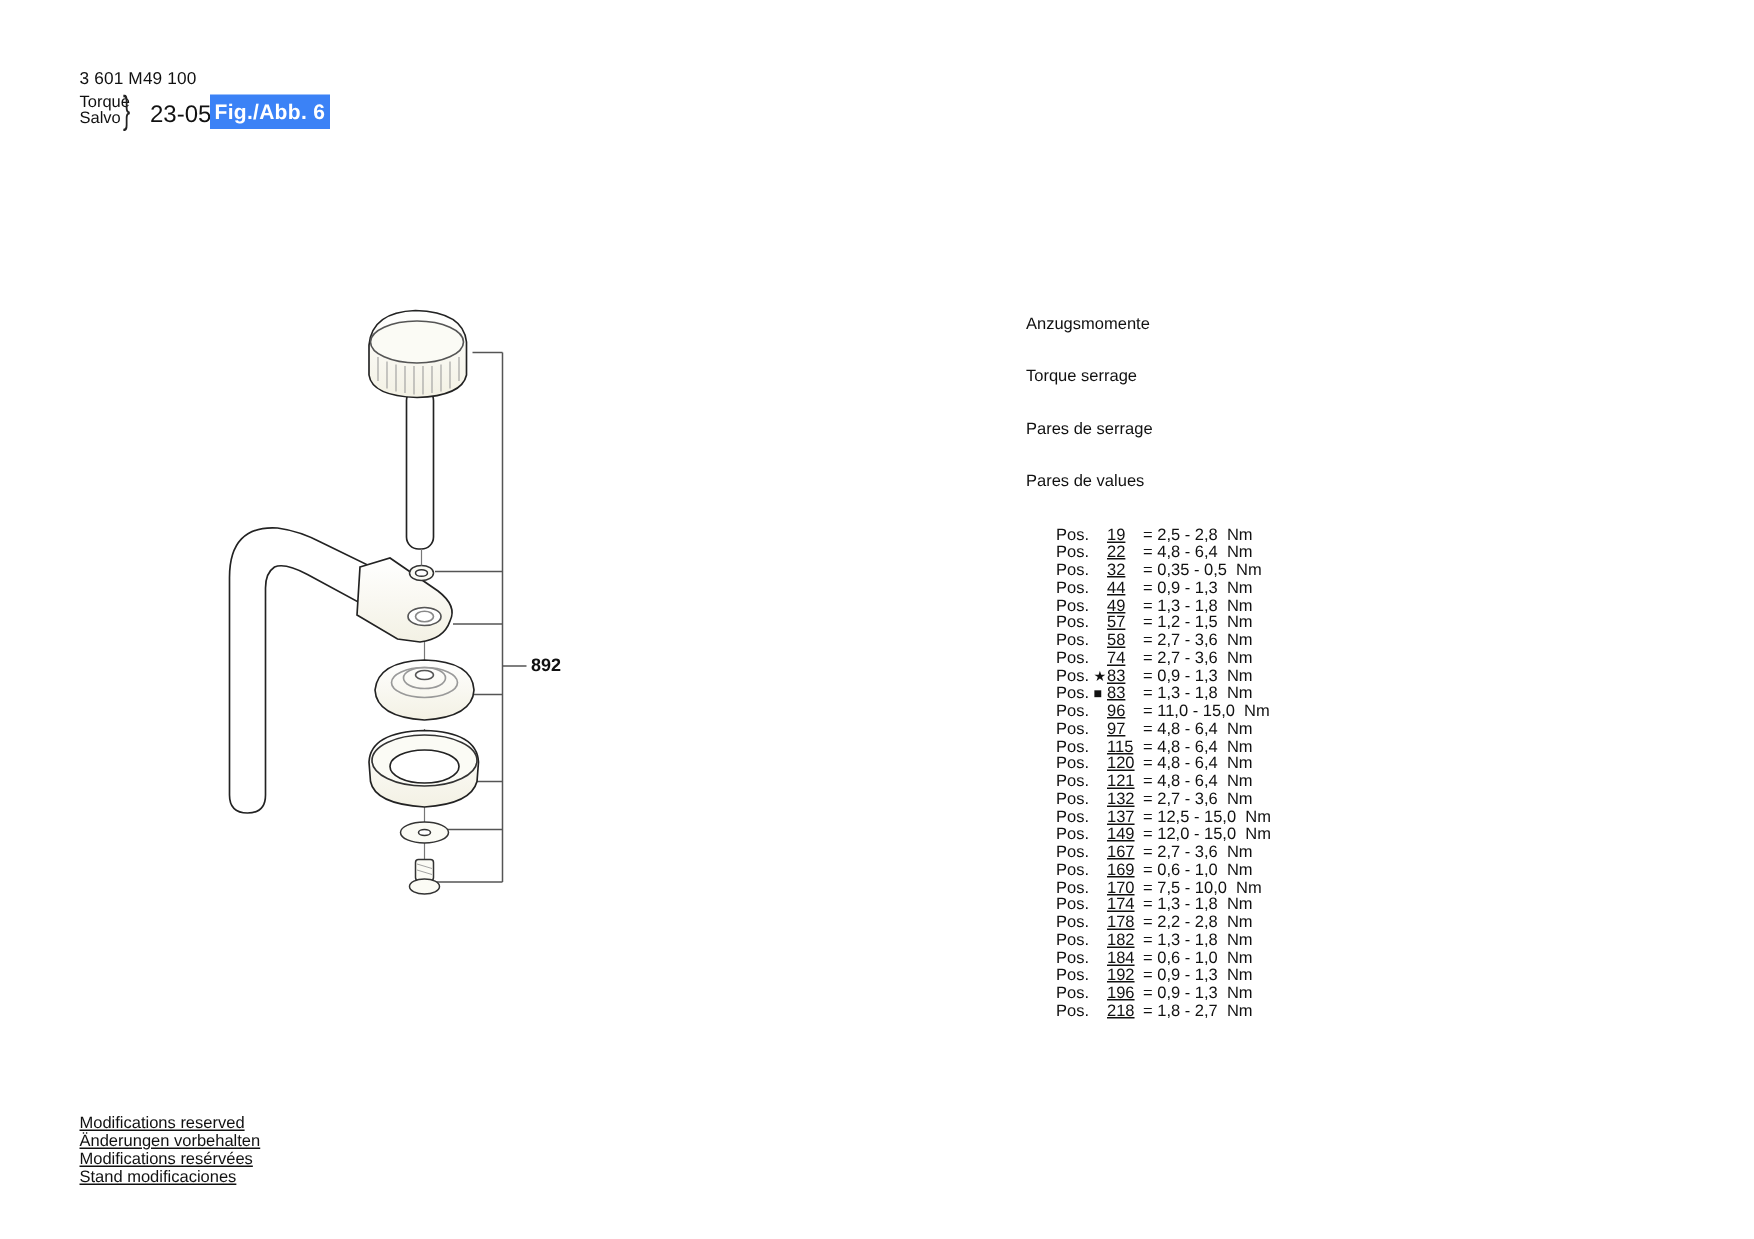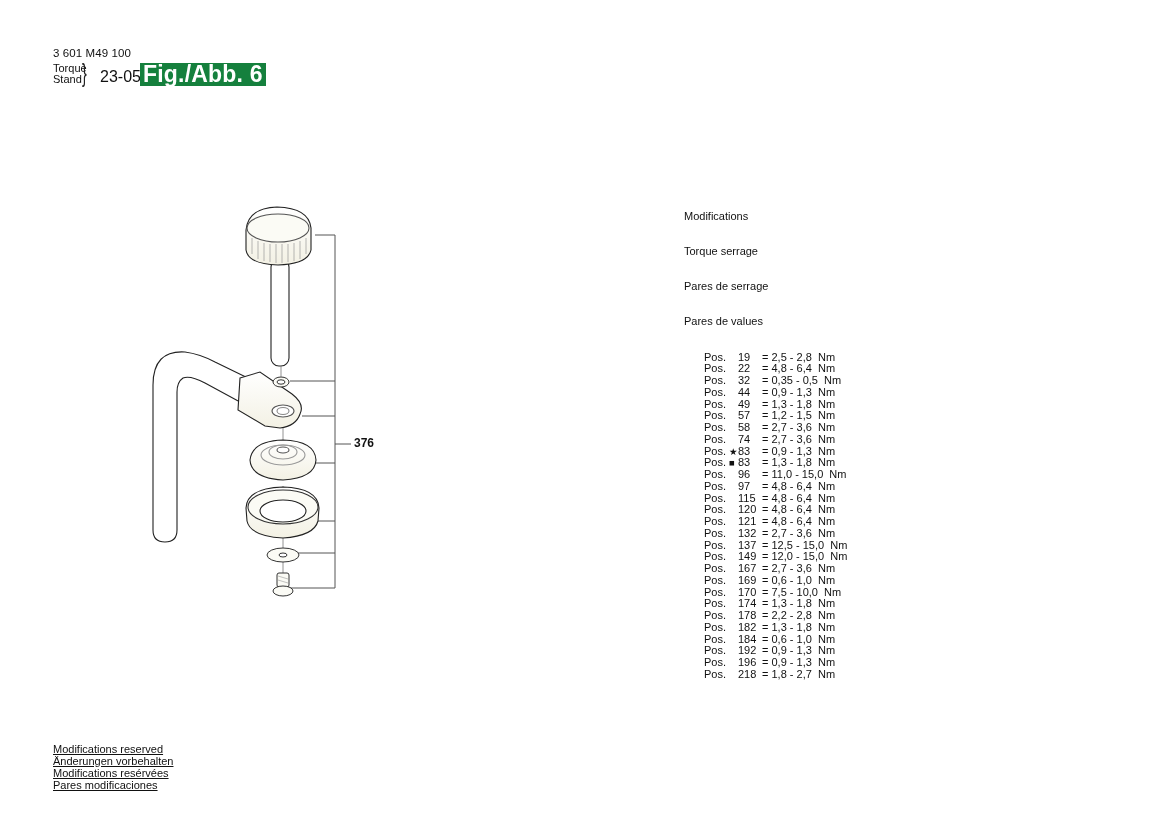--- a/index.html
+++ b/index.html
@@ -41,40 +41,40 @@
   }
   .issue-date {
     left: 100px; top: 68px;
     font-size: 16px;
     white-space: nowrap;
   }
   .fig-label {
     left: 140px; top: 63px;
     height: 23px;
     padding: 0 3px 0 3px;
-    background: #15803d;
+    background: #3b82f6;
     color: #ffffff;
     font-weight: bold;
-    font-size: 23px;
+    font-size: 14px;
     line-height: 23px;
     white-space: nowrap;
     letter-spacing: 0.2px;
   }
 
   
   .torque {
     left: 684px; top: 187px;
     font-size: 11px;
     line-height: 11.75px;
     white-space: pre;
   }
   .torque .row { display: flex; height: 11.75px; padding-left: 20px; }
   .torque .pos { width: 25px; }
   .torque .mark { width: 9px; text-align: left; font-size: 9.5px; }
-  .torque .num { width: 24px; text-align: left; }
+  .torque .num { width: 24px; text-align: left; text-decoration: underline; }
   .torque .val { }
 
   
   .footer {
     left: 53px; top: 743px;
     font-size: 11px;
     line-height: 12px;
     white-space: nowrap;
     text-decoration: underline;
   }
@@ -89,21 +89,21 @@
     font-size: 12px;
     font-weight: bold;
   }
 </style>
 </head>
 <body>
 
 <div class="abs doc-number">3 601 M49 100</div>
 <div class="abs issue-labels">
   <div>Torque</div>
-  <div>Stand</div>
+  <div>Salvo</div>
 </div>
 <div class="abs issue-brace">}</div>
 <div class="abs issue-date">23-05-09</div>
 <div class="abs fig-label">Fig./Abb. 6</div>
 
 <svg class="abs drawing" viewBox="0 0 1169 826" xmlns="http://www.w3.org/2000/svg">
   <defs>
     <linearGradient id="beige" x1="0" y1="0" x2="0" y2="1">
       <stop offset="0" stop-color="#ffffff"></stop>
       <stop offset="1" stop-color="#f3f1e4"></stop>
@@ -184,28 +184,28 @@
   <g stroke="#333" stroke-width="1" fill="#fbfbf5">
     <rect x="277" y="573" width="12" height="14" rx="2"></rect>
     <g stroke="#999" stroke-width="0.6">
       <line x1="278" y1="576" x2="288" y2="579"></line>
       <line x1="278" y1="580" x2="288" y2="583"></line>
     </g>
     <ellipse cx="283" cy="591" rx="10" ry="5"></ellipse>
   </g>
 </svg>
 
-<div class="abs ref-label">376</div>
+<div class="abs ref-label">892</div>
 
 <div class="abs torque">
-  <div>Modifications</div>
+  <div>Anzugsmomente</div>
   <div>Torque serrage</div>
   <div>Pares de serrage</div>
   <div>Pares de values</div>
   <div id="torque-rows"><div class="row"><span class="pos">Pos.</span><span class="mark"></span><span class="num">19</span><span class="val">= 2,5 - 2,8  Nm</span></div><div class="row"><span class="pos">Pos.</span><span class="mark"></span><span class="num">22</span><span class="val">= 4,8 - 6,4  Nm</span></div><div class="row"><span class="pos">Pos.</span><span class="mark"></span><span class="num">32</span><span class="val">= 0,35 - 0,5  Nm</span></div><div class="row"><span class="pos">Pos.</span><span class="mark"></span><span class="num">44</span><span class="val">= 0,9 - 1,3  Nm</span></div><div class="row"><span class="pos">Pos.</span><span class="mark"></span><span class="num">49</span><span class="val">= 1,3 - 1,8  Nm</span></div><div class="row"><span class="pos">Pos.</span><span class="mark"></span><span class="num">57</span><span class="val">= 1,2 - 1,5  Nm</span></div><div class="row"><span class="pos">Pos.</span><span class="mark"></span><span class="num">58</span><span class="val">= 2,7 - 3,6  Nm</span></div><div class="row"><span class="pos">Pos.</span><span class="mark"></span><span class="num">74</span><span class="val">= 2,7 - 3,6  Nm</span></div><div class="row"><span class="pos">Pos.</span><span class="mark">★</span><span class="num">83</span><span class="val">= 0,9 - 1,3  Nm</span></div><div class="row"><span class="pos">Pos.</span><span class="mark">■</span><span class="num">83</span><span class="val">= 1,3 - 1,8  Nm</span></div><div class="row"><span class="pos">Pos.</span><span class="mark"></span><span class="num">96</span><span class="val">= 11,0 - 15,0  Nm</span></div><div class="row"><span class="pos">Pos.</span><span class="mark"></span><span class="num">97</span><span class="val">= 4,8 - 6,4  Nm</span></div><div class="row"><span class="pos">Pos.</span><span class="mark"></span><span class="num">115</span><span class="val">= 4,8 - 6,4  Nm</span></div><div class="row"><span class="pos">Pos.</span><span class="mark"></span><span class="num">120</span><span class="val">= 4,8 - 6,4  Nm</span></div><div class="row"><span class="pos">Pos.</span><span class="mark"></span><span class="num">121</span><span class="val">= 4,8 - 6,4  Nm</span></div><div class="row"><span class="pos">Pos.</span><span class="mark"></span><span class="num">132</span><span class="val">= 2,7 - 3,6  Nm</span></div><div class="row"><span class="pos">Pos.</span><span class="mark"></span><span class="num">137</span><span class="val">= 12,5 - 15,0  Nm</span></div><div class="row"><span class="pos">Pos.</span><span class="mark"></span><span class="num">149</span><span class="val">= 12,0 - 15,0  Nm</span></div><div class="row"><span class="pos">Pos.</span><span class="mark"></span><span class="num">167</span><span class="val">= 2,7 - 3,6  Nm</span></div><div class="row"><span class="pos">Pos.</span><span class="mark"></span><span class="num">169</span><span class="val">= 0,6 - 1,0  Nm</span></div><div class="row"><span class="pos">Pos.</span><span class="mark"></span><span class="num">170</span><span class="val">= 7,5 - 10,0  Nm</span></div><div class="row"><span class="pos">Pos.</span><span class="mark"></span><span class="num">174</span><span class="val">= 1,3 - 1,8  Nm</span></div><div class="row"><span class="pos">Pos.</span><span class="mark"></span><span class="num">178</span><span class="val">= 2,2 - 2,8  Nm</span></div><div class="row"><span class="pos">Pos.</span><span class="mark"></span><span class="num">182</span><span class="val">= 1,3 - 1,8  Nm</span></div><div class="row"><span class="pos">Pos.</span><span class="mark"></span><span class="num">184</span><span class="val">= 0,6 - 1,0  Nm</span></div><div class="row"><span class="pos">Pos.</span><span class="mark"></span><span class="num">192</span><span class="val">= 0,9 - 1,3  Nm</span></div><div class="row"><span class="pos">Pos.</span><span class="mark"></span><span class="num">196</span><span class="val">= 0,9 - 1,3  Nm</span></div><div class="row"><span class="pos">Pos.</span><span class="mark"></span><span class="num">218</span><span class="val">= 1,8 - 2,7  Nm</span></div></div>
 </div>
 
 <div class="abs footer">
   <div>Modifications reserved</div>
   <div>Änderungen vorbehalten</div>
   <div>Modifications resérvées</div>
-  <div>Pares modificaciones</div>
+  <div>Stand modificaciones</div>
 </div>
 
 </body></html>

